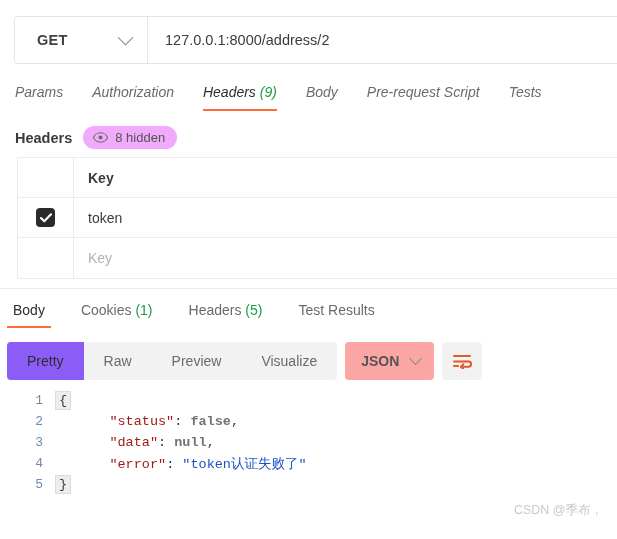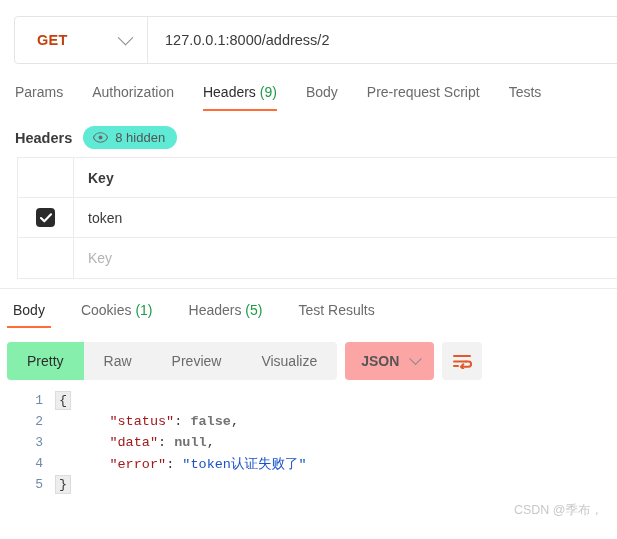--- a/index.html
+++ b/index.html
@@ -21,21 +21,21 @@
     display: flex; align-items: center;
   }
   .method-box {
     width: 133px; height: 100%;
     display: flex; align-items: center; justify-content: space-between;
     padding: 0 16px 0 22px;
     border-right: 1px solid #e8e8e8;
     cursor: pointer;
   }
   .method-label {
-    color: #c2410c; font-size: 14.5px; font-weight: bold;
+    color: #404040; font-size: 14.5px; font-weight: bold;
     letter-spacing: .3px;
   }
   .chev {
     width: 11px; height: 11px;
     border-right: 1.6px solid #8a8a8a;
     border-bottom: 1.6px solid #8a8a8a;
     transform: rotate(45deg) translate(-2px,-2px);
   }
   .url-input {
     flex: 1; height: 100%;
@@ -44,20 +44,21 @@
     font-size: 14.5px; color: #3b3b3b;
     cursor: text;
   }
 
   
   .req-tabs {
     position: absolute; left: 0; top: 80px;
     width: 617px; height: 40px;
     display: flex; align-items: flex-start;
     padding-left: 15px;
+    font-style: italic;
   }
   .tab {
     position: relative;
     padding: 4px 0 11px 0; margin-right: 29px;
     font-size: 14px; color: #6b6b6b;
     white-space: nowrap; cursor: pointer;
   }
   .tab.active { color: #2e2e2e; font-weight: normal; }
   .tab.active::after {
     content: ""; position: absolute;
@@ -67,21 +68,21 @@
   .tab .cnt { color: #1d9b47; }
 
   
   .hdr-row {
     position: absolute; left: 15px; top: 126px;
     display: flex; align-items: center; gap: 11px;
   }
   .hdr-title { font-size: 14.5px; color: #3b3b3b; font-weight: bold; }
   .hidden-pill {
     display: flex; align-items: center; gap: 7px;
-    background: #5eead4; border-radius: 14px;
+    background: #f0abfc; border-radius: 14px;
     padding: 4px 12px 4px 10px;
     font-size: 13px; color: #555;
     cursor: pointer;
   }
   .eye { display:block; }
 
   
   .tbl {
     position: absolute; left: 17px; top: 157px;
     width: 620px;
@@ -133,21 +134,21 @@
   .seg {
     display: flex; align-items: center;
     background: #f2f2f2; border-radius: 4px; height: 38px;
     overflow: hidden;
   }
   .seg-item {
     padding: 0 20px; height: 100%;
     display: flex; align-items: center;
     font-size: 14px; color: #6b6b6b; cursor: pointer;
   }
-  .seg-item.active { background: #86efac; color: #2e2e2e; }
+  .seg-item.active { background: #8b5cf6; color: #2e2e2e; }
   .fmt-box {
     display: flex; align-items: center; gap: 12px;
     background: #fca5a5; border-radius: 4px;
     height: 38px; padding: 0 14px 0 16px;
     font-size: 14px; color: #555; font-weight: bold;
     cursor: pointer;
   }
   .chev-sm {
     width: 9px; height: 9px;
     border-right: 1.5px solid #8a8a8a;

